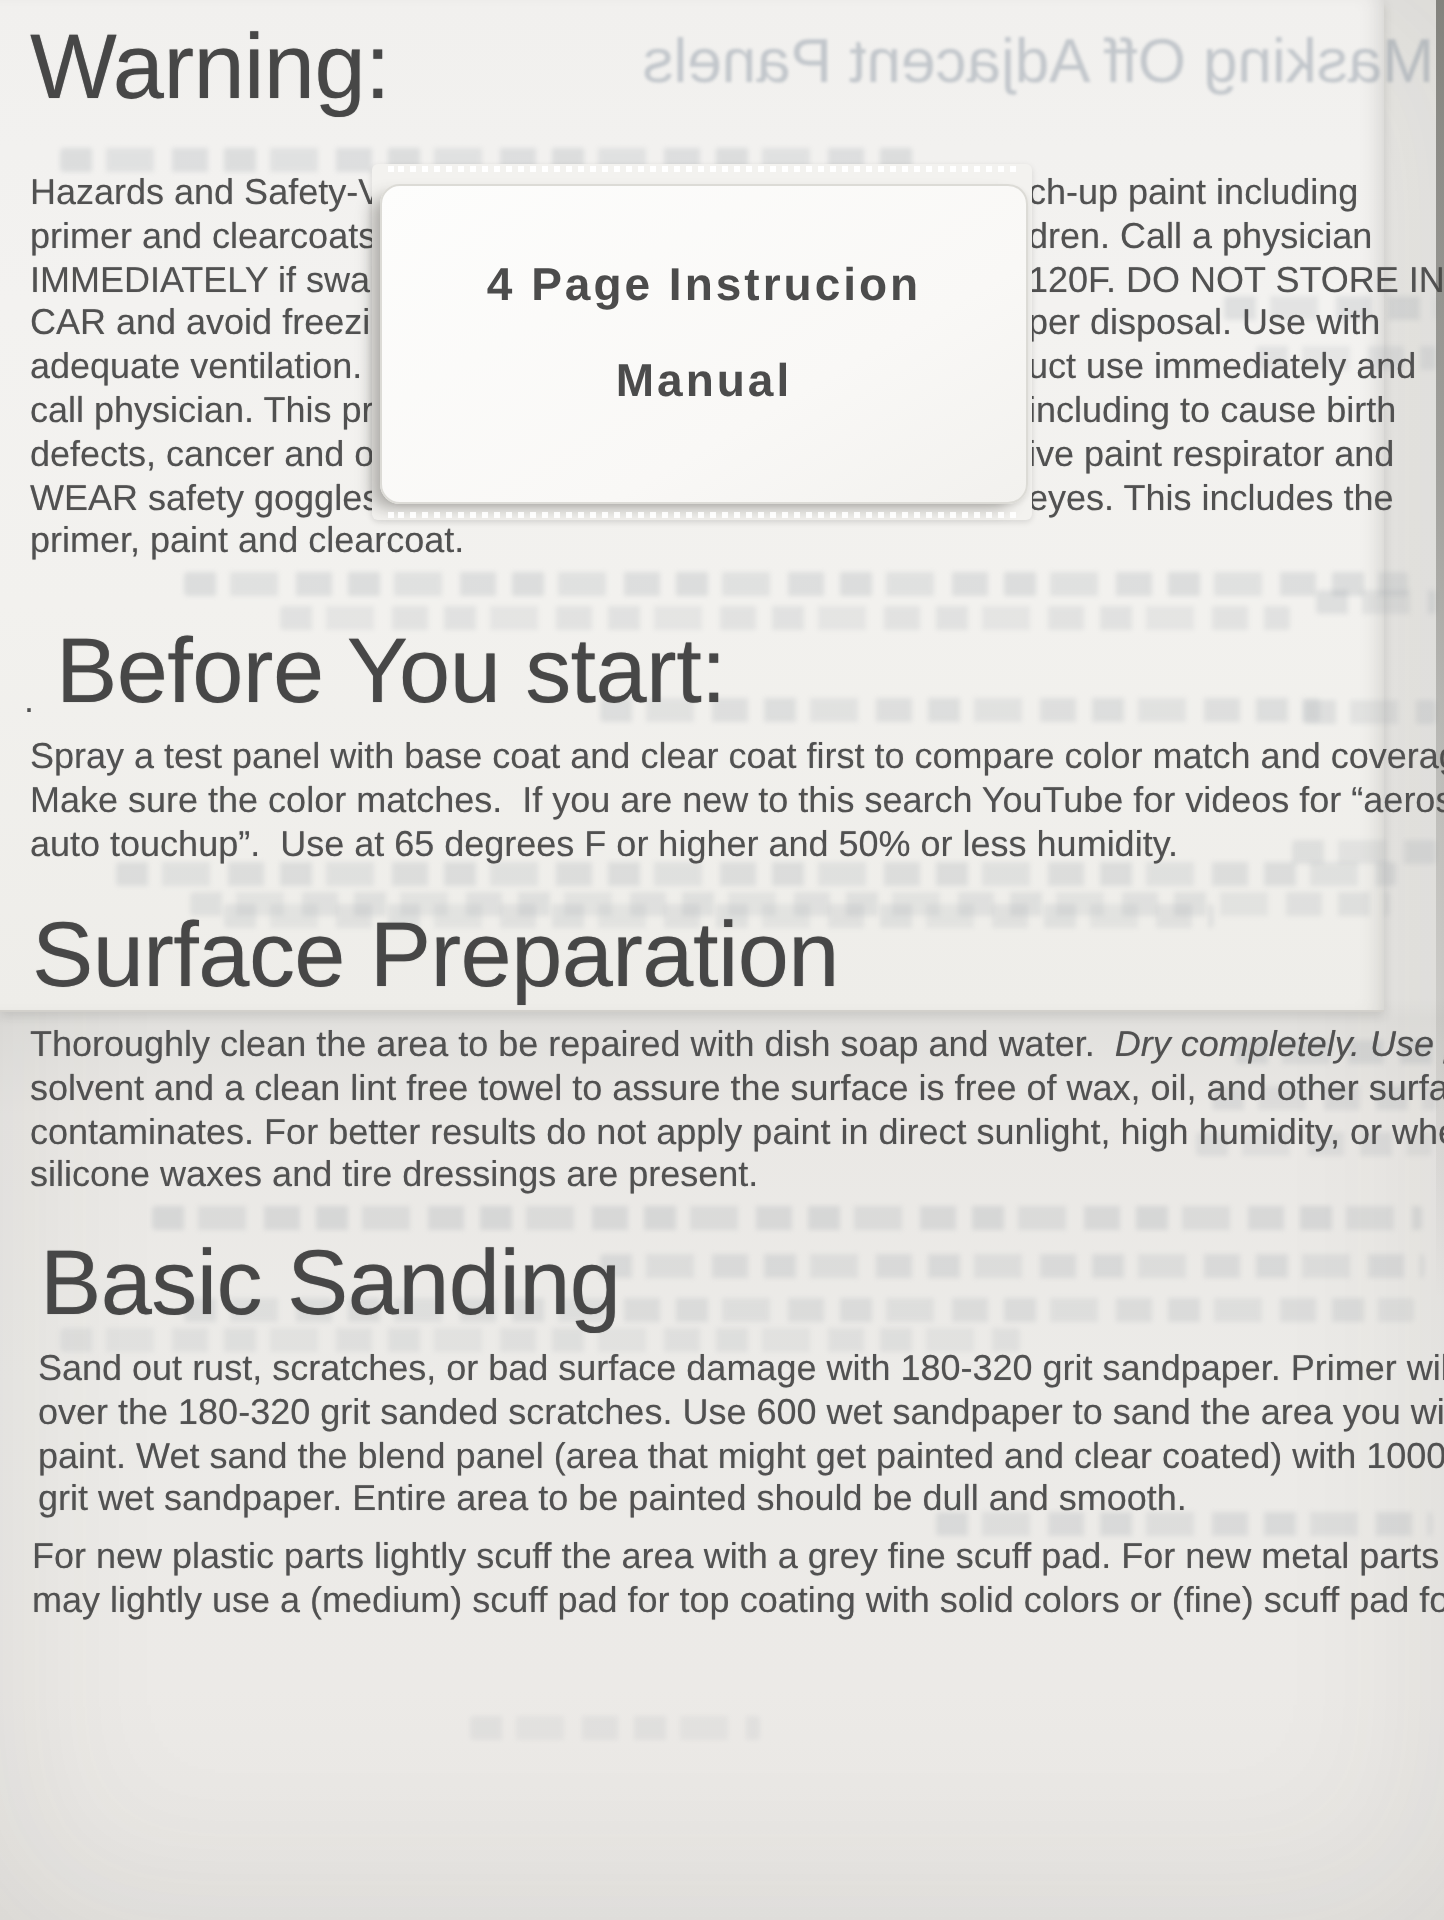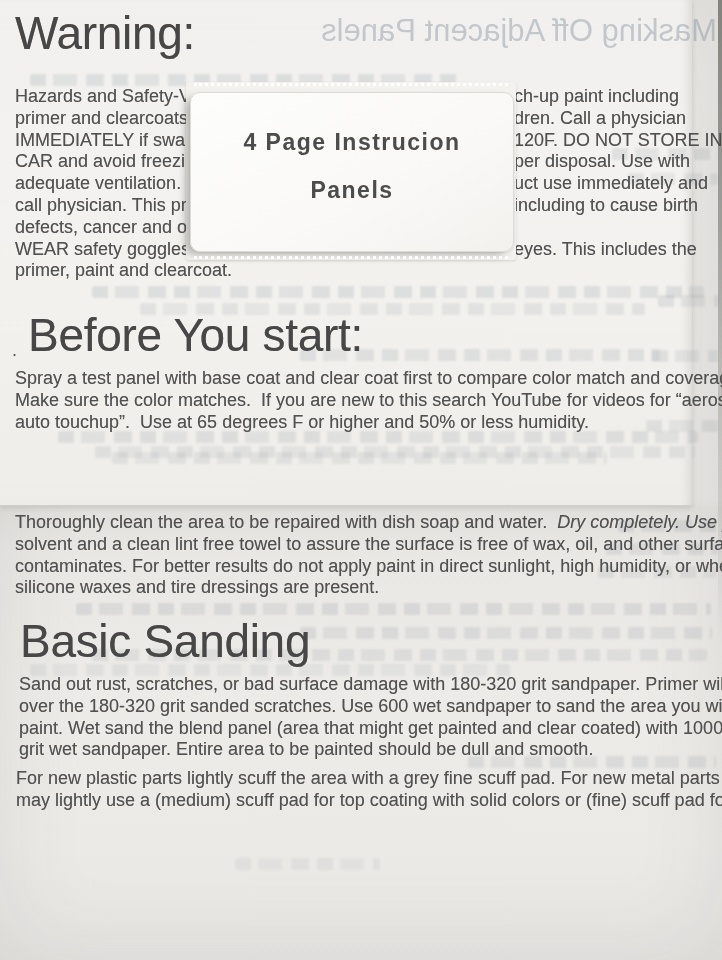--- a/index.html
+++ b/index.html
@@ -125,39 +125,41 @@
       <div class="wline">
         <span class="wl">adequate ventilation. If</span>
         <span class="wr">uct use immediately and</span>
       </div>
       <div class="wline">
         <span class="wl">call physician. This produ</span>
         <span class="wr">including to cause birth</span>
       </div>
       <div class="wline">
         <span class="wl">defects, cancer and othe</span>
+        <span class="wr">ive paint respirator and</span>
       </div>
       <div class="wline">
         <span class="wl">WEAR safety goggles wh</span>
         <span class="wr">eyes. This includes the</span>
       </div>
       <div class="wline">
         <span class="wl">primer, paint and clearcoat.</span>
         <span class="wr"></span>
       </div>
     </div>
 
   <div class="h" style="left:28px;top:314px;">Before You start:</div>
   <div class="stray">.</div>
   <div class="para" style="left:15px;top:368px;width:680px;">
       <div class="tline"><span>Spray a test panel with base coat and clear coat first to compare color match and coverage.</span></div>
       <div class="tline"><span>Make sure the color matches.  If you are new to this search YouTube for videos for “aerosol</span></div>
       <div class="tline"><span>auto touchup”.  Use at 65 degrees F or higher and 50% or less humidity.</span></div>
     </div>
 
+  <div class="h" style="left:16px;top:456px;">Surface Preparation</div>
   <div class="para" style="left:15px;top:512px;width:690px;">
       <div class="tline"><span>Thoroughly clean the area to be repaired with dish soap and water.  </span><span class="it">Dry completely. Use prep</span></div>
       <div class="tline"><span>solvent and a clean lint free towel to assure the surface is free of wax, oil, and other surface</span></div>
       <div class="tline"><span>contaminates. For better results do not apply paint in direct sunlight, high humidity, or where</span></div>
       <div class="tline"><span>silicone waxes and tire dressings are present.</span></div>
     </div>
 
   <div class="h" style="left:20px;top:620px;text-align:right;">Basic Sanding</div>
   <div class="para" style="left:19px;top:674px;width:690px;">
       <div class="tline"><span>Sand out rust, scratches, or bad surface damage with 180-320 grit sandpaper. Primer will cover</span></div>
@@ -166,19 +168,19 @@
       <div class="tline"><span>grit wet sandpaper. Entire area to be painted should be dull and smooth.</span></div>
     </div>
   <div class="para" style="left:16px;top:768px;width:690px;">
       <div class="tline"><span>For new plastic parts lightly scuff the area with a grey fine scuff pad. For new metal parts you</span></div>
       <div class="tline"><span>may lightly use a (medium) scuff pad for top coating with solid colors or (fine) scuff pad for</span></div>
     </div>
 
   <div class="sticker-backing">
     <div class="sticker-label">
       <div class="sticker-line1">4 Page Instrucion</div>
-      <div class="sticker-line2">Panels</div>
+      <div class="sticker-line2">Manual</div>
     </div>
   </div>
 
   <div class="photo-edge"></div>
 
 </div>
 
 </body></html>

